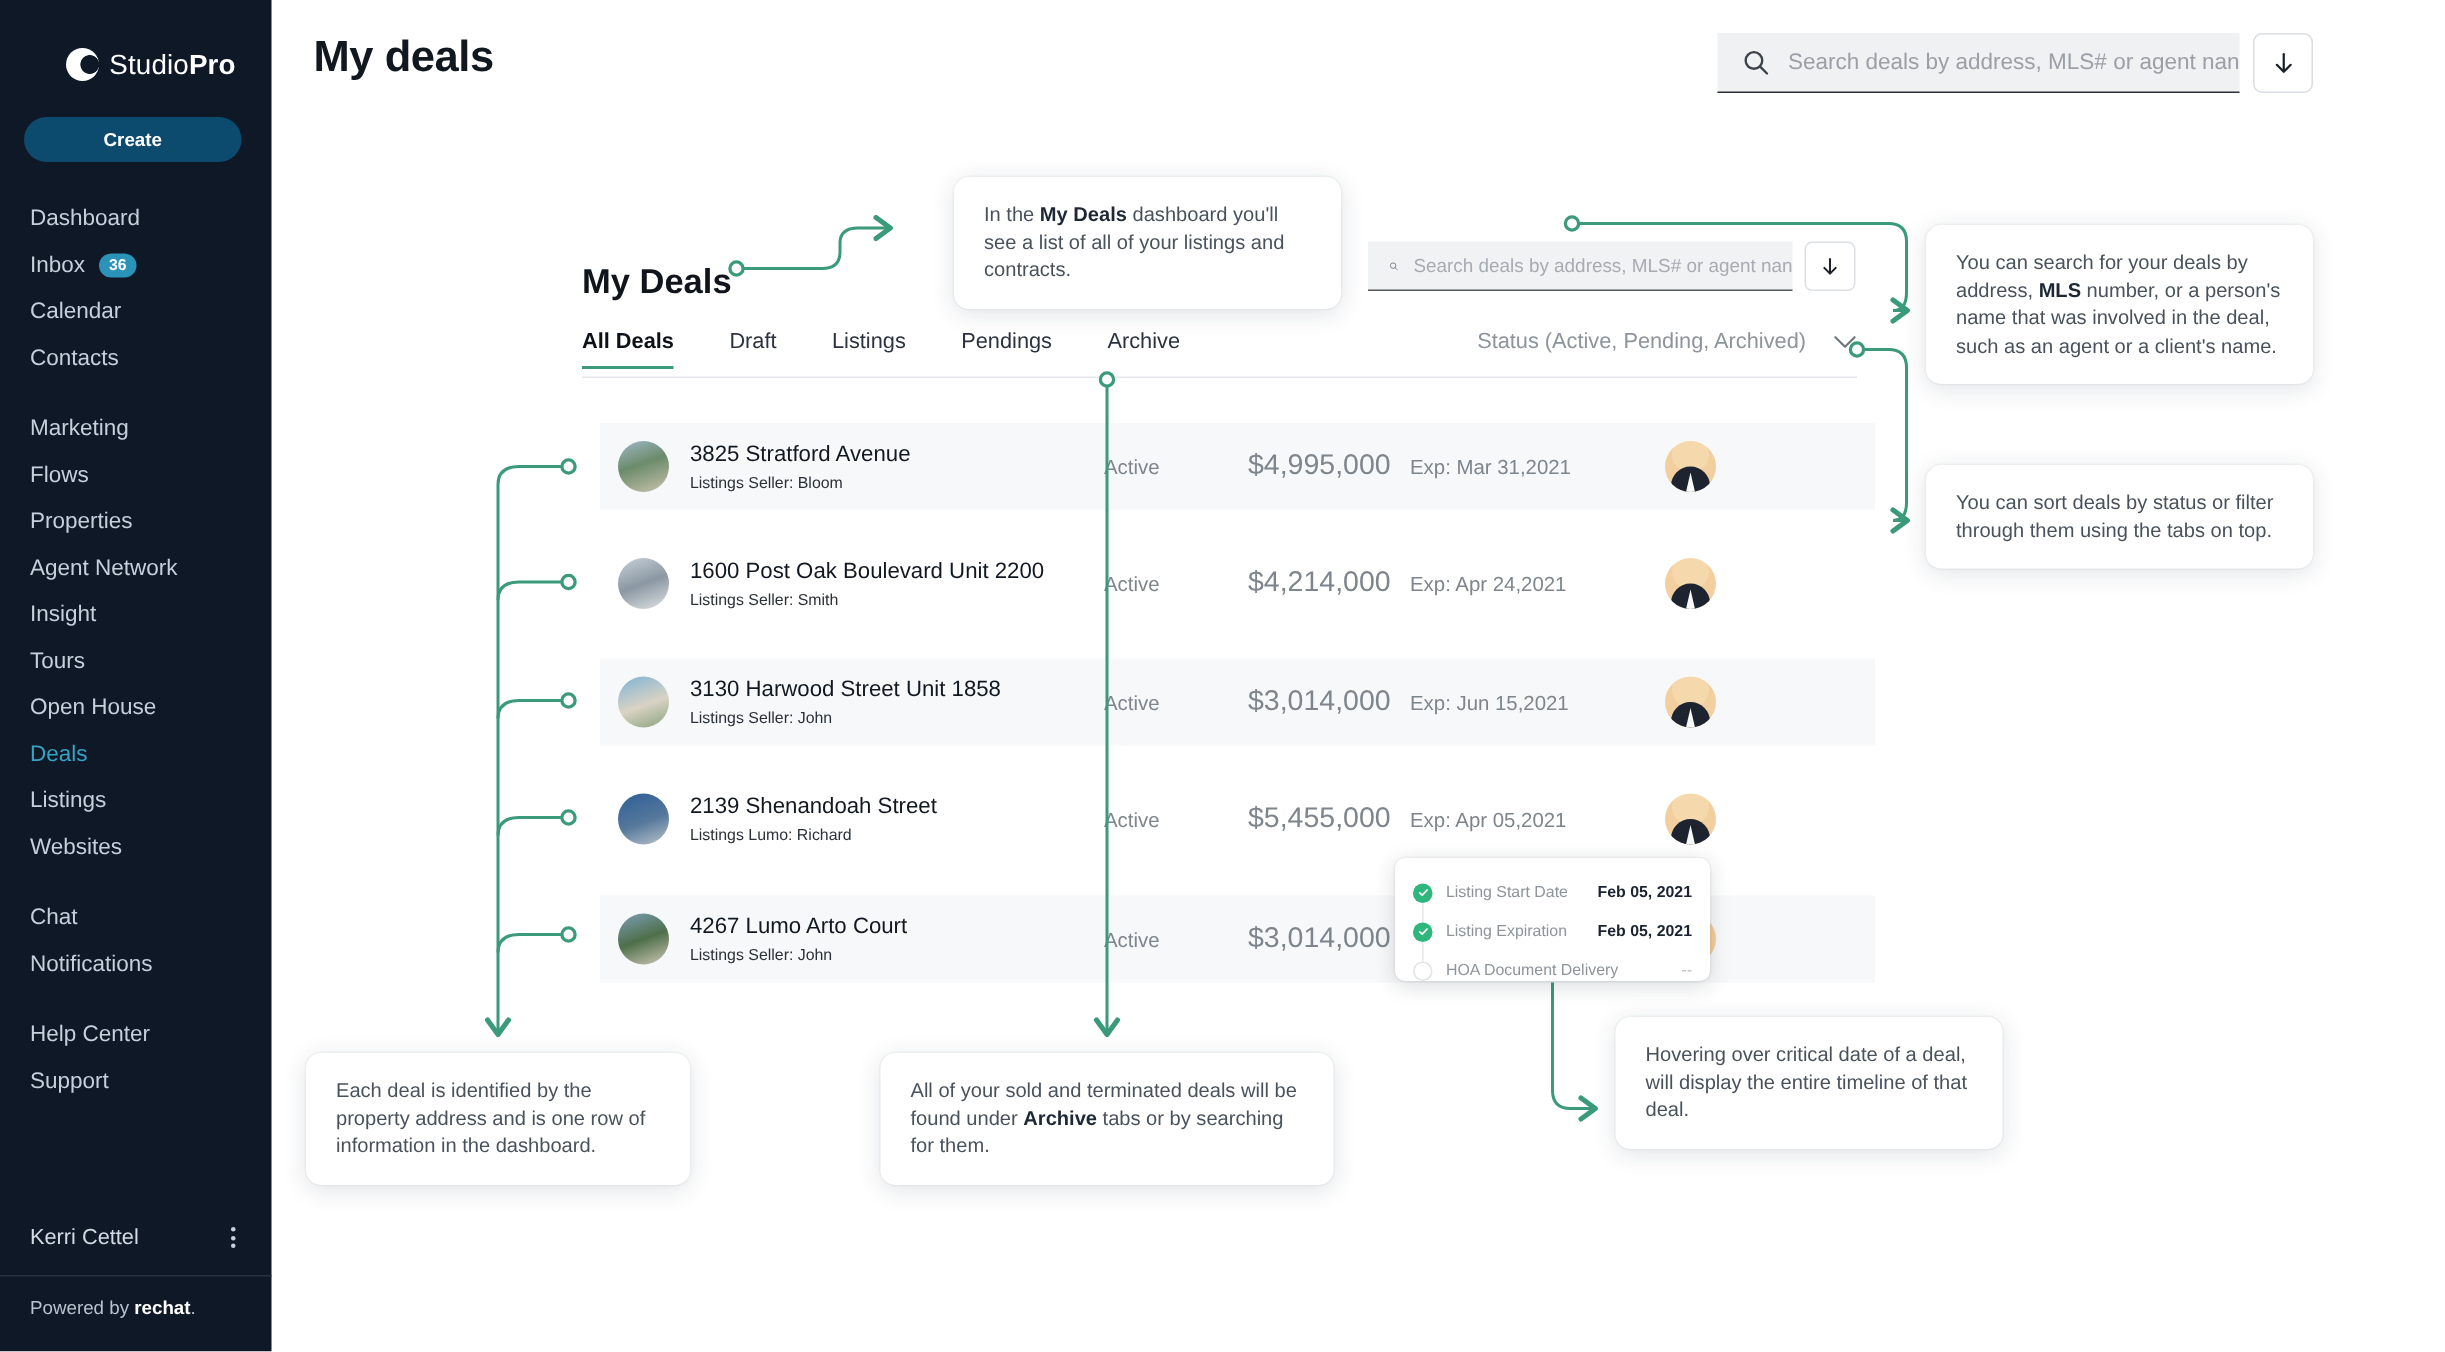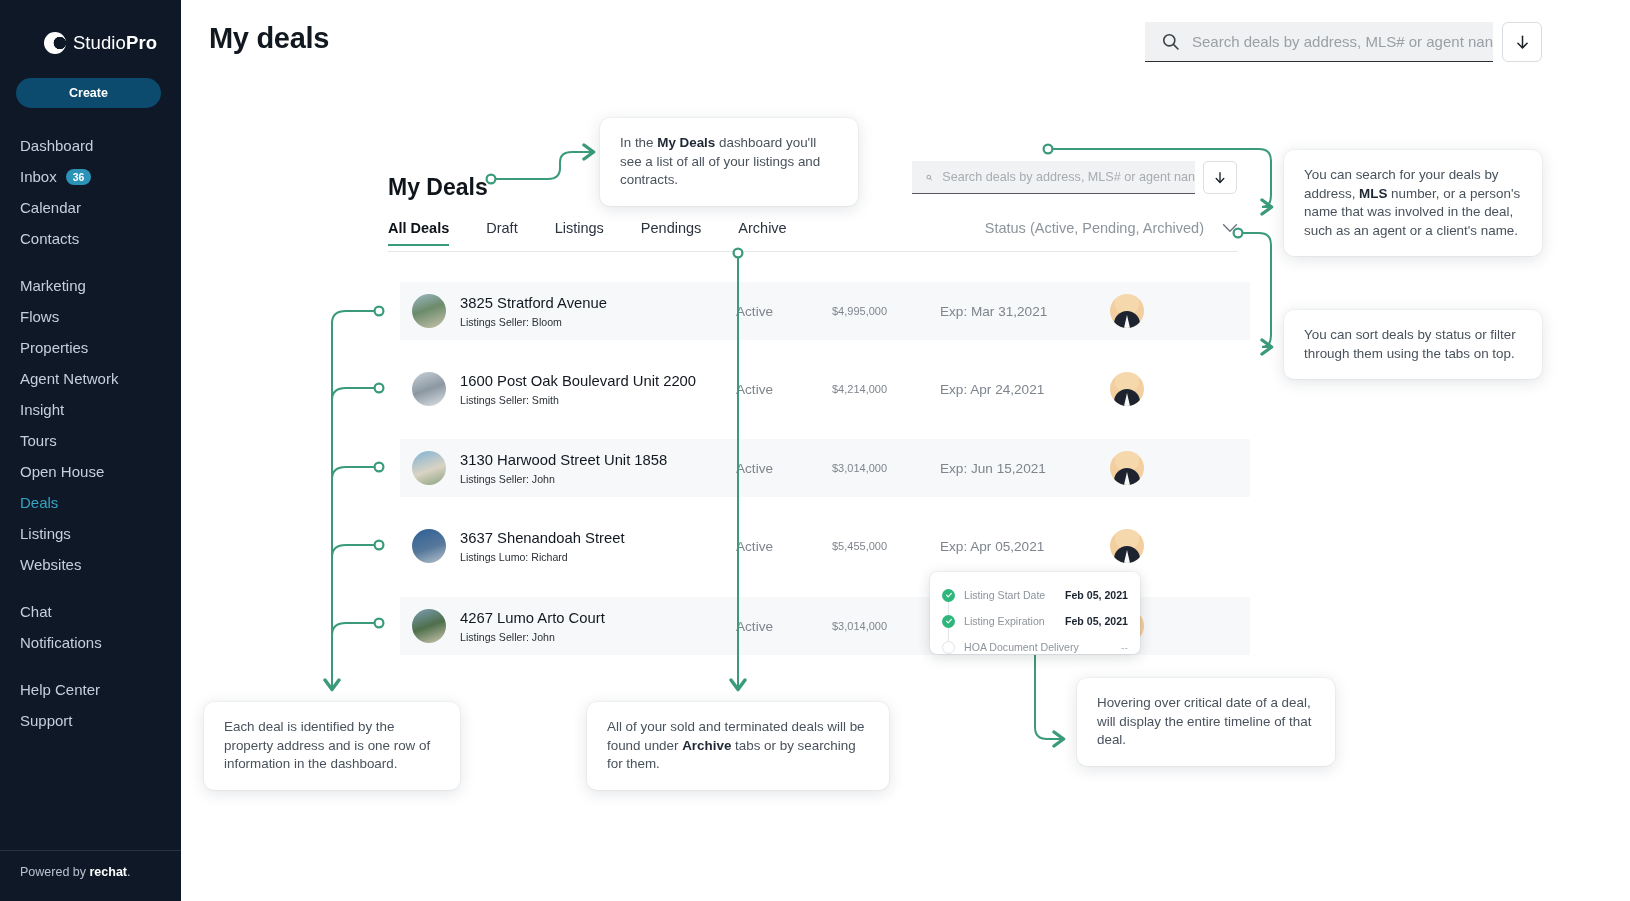--- a/index.html
+++ b/index.html
@@ -127,21 +127,21 @@
   }
   .th1{background:linear-gradient(160deg,#9fb9c9 0%,#6b8b6a 45%,#c9c3ad 100%);}
   .th2{background:linear-gradient(160deg,#c8d2da 0%,#8b97a2 50%,#dfe3e6 100%);}
   .th3{background:linear-gradient(160deg,#7fb3d5 0%,#d9d3c4 55%,#8aa27c 100%);}
   .th4{background:linear-gradient(160deg,#2d5f96 0%,#56789b 55%,#b9c4cd 100%);}
   .th5{background:linear-gradient(160deg,#7c9fb8 0%,#4e6f4a 50%,#cfc8b4 100%);}
   .deal-main{ margin-left:14px; width:276px; }
   .deal-addr{ font-size:14.8px; color:#121821; line-height:19px; }
   .deal-sub{ font-size:10.6px; color:#2b3138; margin-top:3px; }
   .deal-status{ width:96px; font-size:13.6px; color:#7e858d; }
-  .deal-price{ width:108px; font-size:11px; color:#7e858d; }
+  .deal-price{ width:108px; font-size:19px; color:#7e858d; }
   .deal-exp{ width:170px; font-size:13.6px; color:#7e858d; }
   .deal-avatar{
     width:34px;height:34px;border-radius:50%;flex:0 0 auto;
     background:radial-gradient(circle at 50% 26%, #f6d8ad 0 12px, transparent 12.5px), #f3cf9f;
     position:relative; overflow:hidden;
   }
   .deal-avatar::after{
     content:""; position:absolute; left:4px; bottom:0; width:26px; height:17px;
     border-radius:13px 13px 0 0; background:#1d2430;
   }
@@ -173,21 +173,21 @@
 
   
   .callout{
     position:absolute; background:#fff; border-radius:10px;
     box-shadow:0 3px 16px rgba(25,40,60,.13), 0 0 0 1px rgba(25,40,60,.035);
     padding:16px 20px; font-size:13.4px; line-height:18.6px; color:#49525c;
     z-index:5;
   }
   .callout b{ color:#1e2835; font-weight:700; }
 
-  #callout-deals{ left:600px; top:118px; width:258px; }
+  #callout-deals{ left:636px; top:118px; width:258px; }
   #callout-search{ left:1284px; top:150px; width:258px; }
   #callout-sort{ left:1284px; top:310px; width:258px; }
   #callout-row{ left:204px; top:702px; width:256px; }
   #callout-archive{ left:587px; top:702px; width:302px; }
   #callout-hover{ left:1077px; top:678px; width:258px; }
 
   #svg-overlay{ position:absolute; left:0; top:0; width:1630px; height:901px; pointer-events:none; z-index:4; }
   .mock-dot{ fill:#fff; stroke:#3a9a7a; stroke-width:2.2; }
 </style>
 </head>
@@ -257,20 +257,28 @@
       </div>
     <div class="nav-gap"></div>
     <div class="nav-item">
         <span>Help Center</span>
       </div>
     <div class="nav-item">
         <span>Support</span>
       </div>
   </div>
 
+  <div class="user-row">
+    <span>Kerri Cettel</span>
+    <span class="kebab">
+        <i></i>
+        <i></i>
+        <i></i>
+      </span>
+  </div>
   <div class="side-divider"></div>
   <div class="powered">
     <span>Powered by </span><b>rechat</b><span>.</span>
   </div>
 </div>
 
 <div id="page-title">My deals</div>
 
 <div id="top-search">
   <svg width="19" height="19" viewBox="0 0 24 24" fill="none">
@@ -354,21 +362,21 @@
     </div>
     <div class="deal-status">Active</div>
     <div class="deal-price">$3,014,000</div>
     <div class="deal-exp">Exp: Jun 15,2021</div>
     <div class="deal-avatar"></div>
   </div>
 
   <div class="deal-row" style="top:397px">
     <div class="thumb th4"></div>
     <div class="deal-main">
-      <div class="deal-addr">3637 Shenandoah Street</div>
+      <div class="deal-addr">2139 Shenandoah Street</div>
       <div class="deal-sub">Listings  Lumo: Richard</div>
     </div>
     <div class="deal-status">Active</div>
     <div class="deal-price">$5,455,000</div>
     <div class="deal-exp">Exp: Apr 05,2021</div>
     <div class="deal-avatar"></div>
   </div>
 
   <div class="deal-row shaded" style="top:477px">
     <div class="thumb th5"></div>

